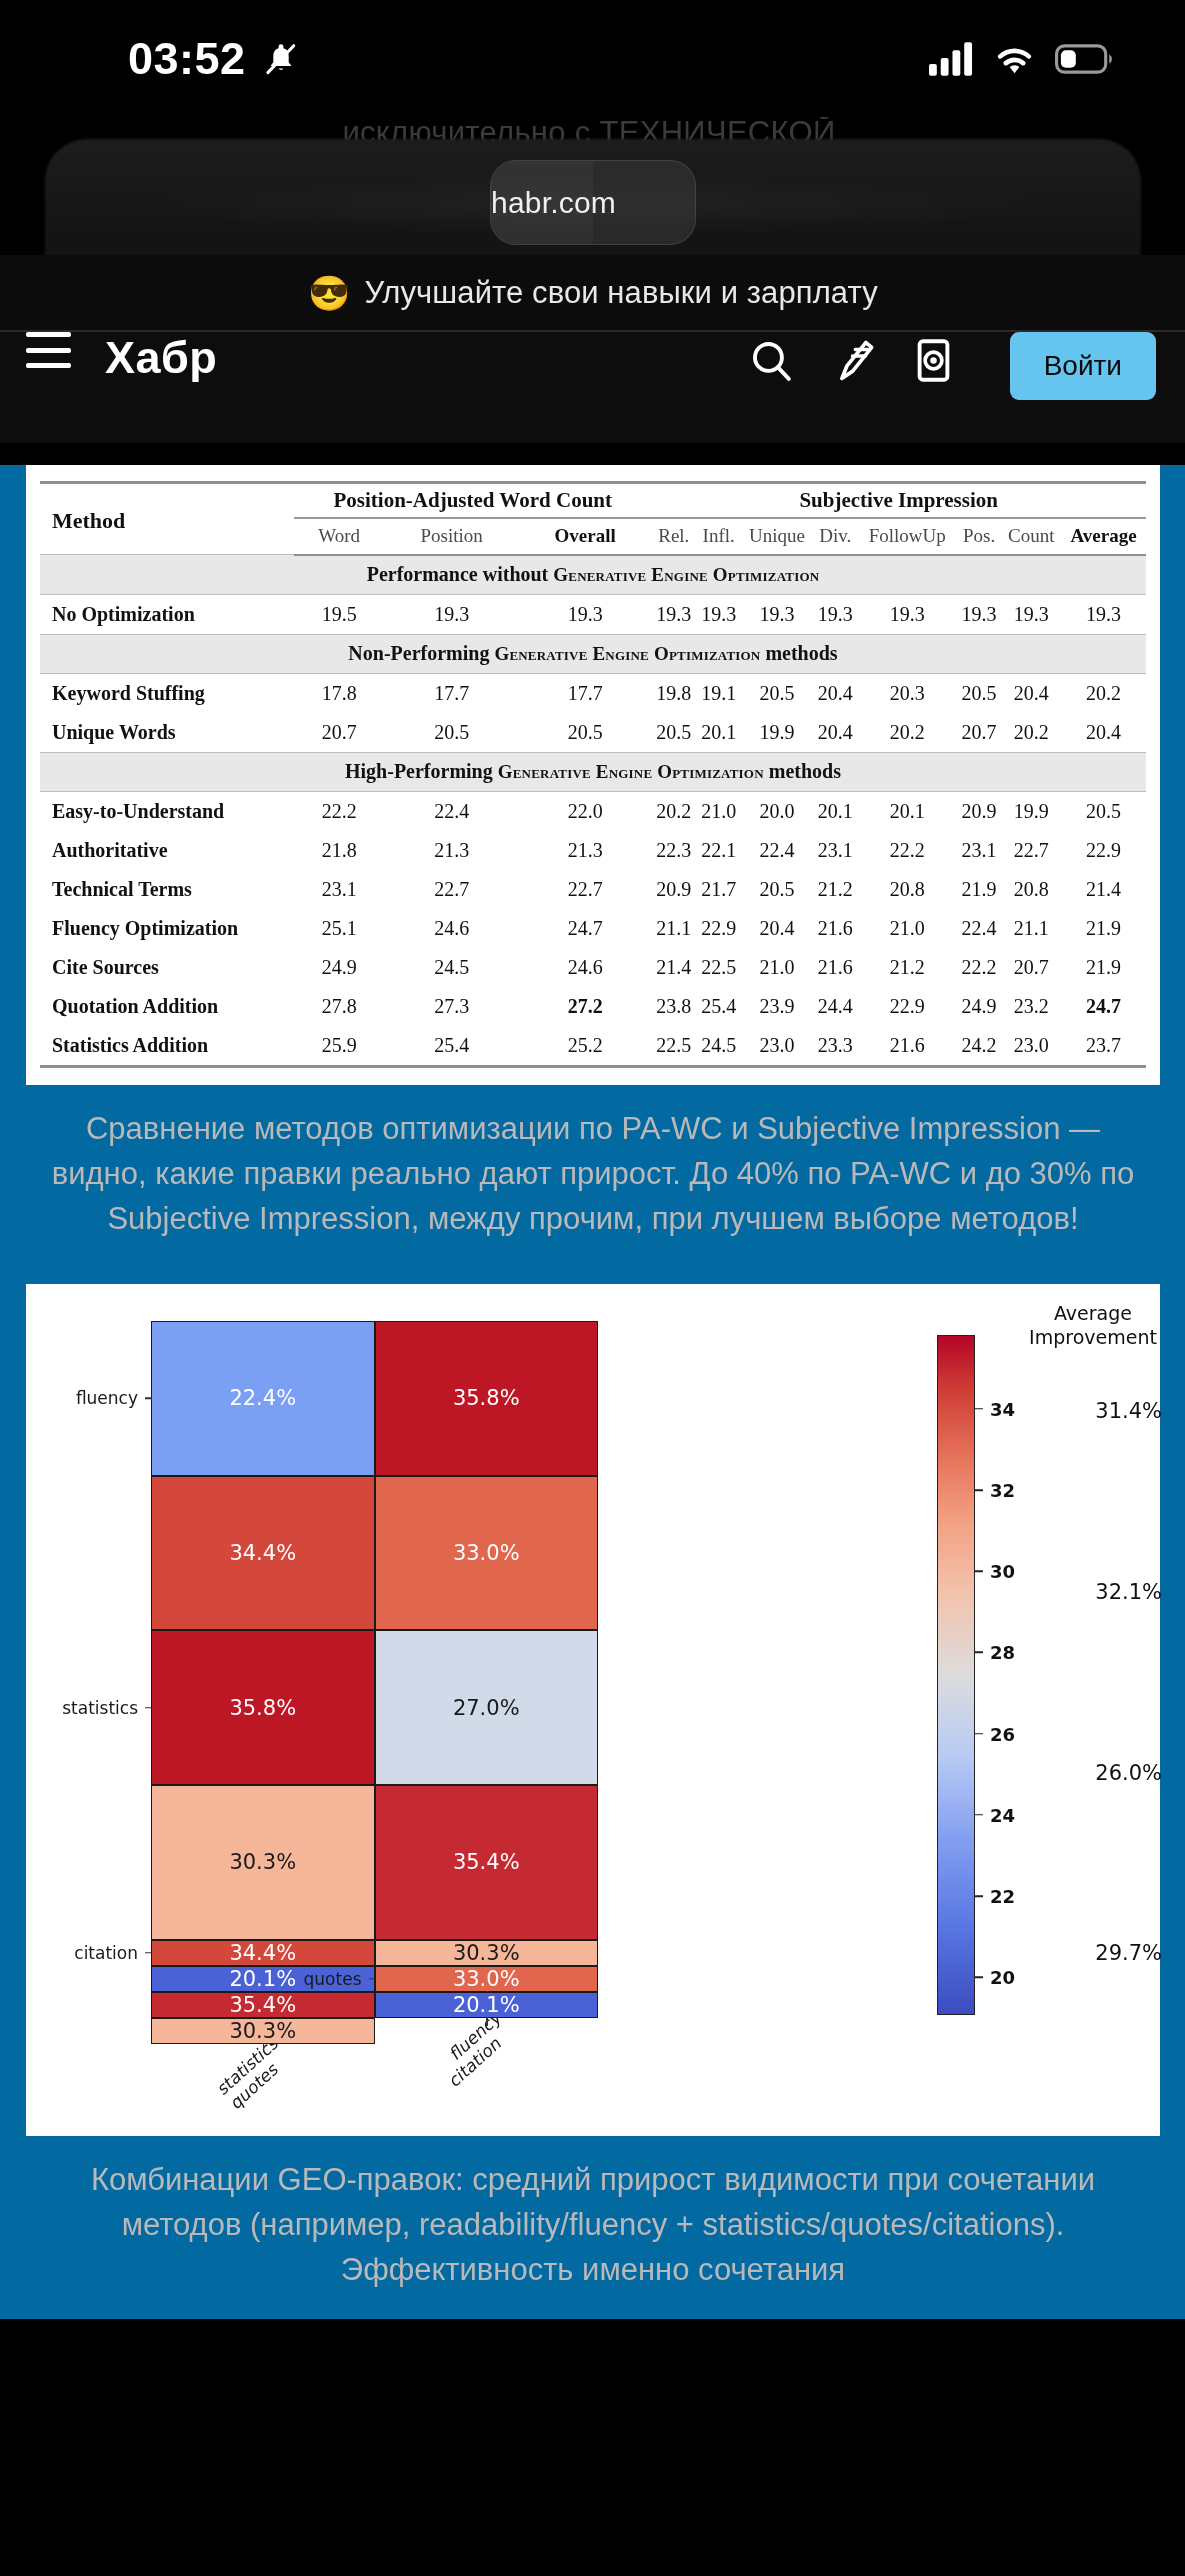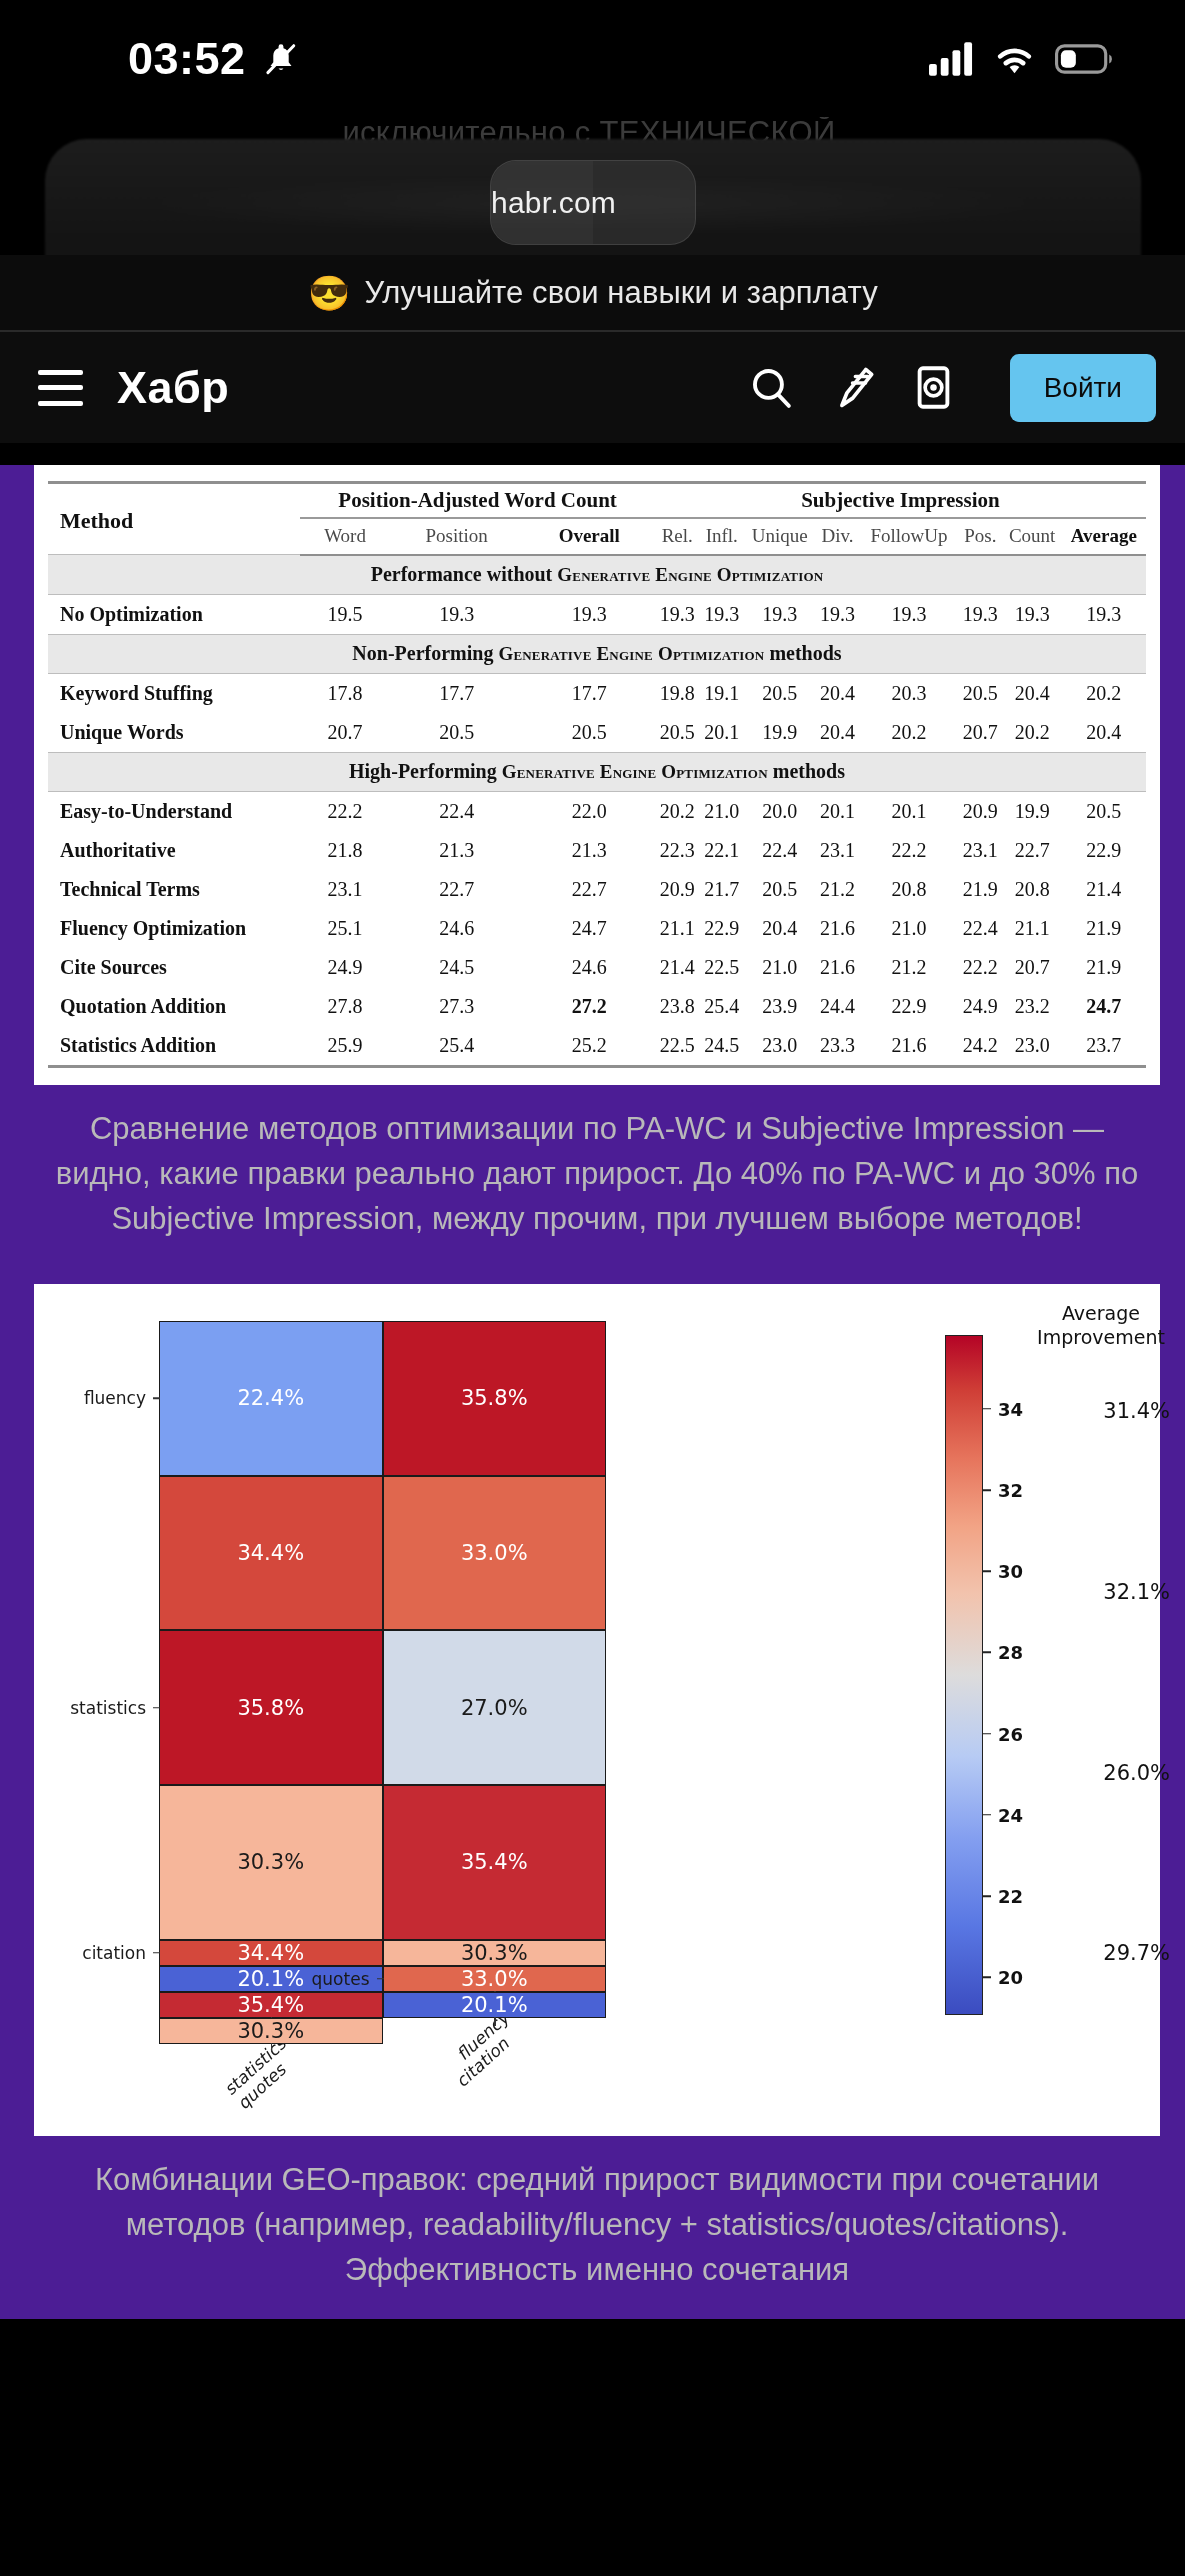--- a/index.html
+++ b/index.html
@@ -99,43 +99,43 @@
     border-bottom: 2px solid #2a2a2a;
   }
   .promo-emoji { font-size: 34px; line-height:1; }
   .promo-text { color: #e8e8e8; font-size: 31px; letter-spacing: 0.1px; }
 
   
   .habrnav {
     height: 111px;
     background: #0d0d0d;
     display: flex;
-    align-items: center;
-    padding: 0 30px 0 38px;
+    align-items: flex-start;
+    padding: 0 30px 0 26px;
     gap: 24px;
   }
   .burger { width: 45px; height: 36px; display:flex; flex-direction:column; justify-content:space-between; cursor:pointer; }
   .burger i { display:block; height:5px; background:#fff; border-radius:2px; }
   .brand { color:#fff; font-size:45px; font-weight:700; letter-spacing:0.5px; margin-left: 10px;}
   .nav-spacer { flex:1; }
   .nav-icon { width:57px; height:57px; display:flex; align-items:center; justify-content:center; }
   .login-btn {
     background:#65c5ef;
     color:#0b0b0b;
     font-size:28px;
     border-radius:9px;
     padding: 18px 34px;
     border:none;
     cursor:pointer;
     font-family:"Liberation Sans", sans-serif;
     margin-left: 24px;
   }
 
   
-  .article { background:#4c1d95; padding: 0 0 0 8px; }
+  .article { background:#0369a1; padding: 0 0 0 0; }
 
   
   .table-fig {
     background:#fff;
     margin: 22px 26px 0 26px;
     padding: 16px 14px 14px 14px;
   }
   table.paper {
     width: 100%;
     border-collapse: collapse;

